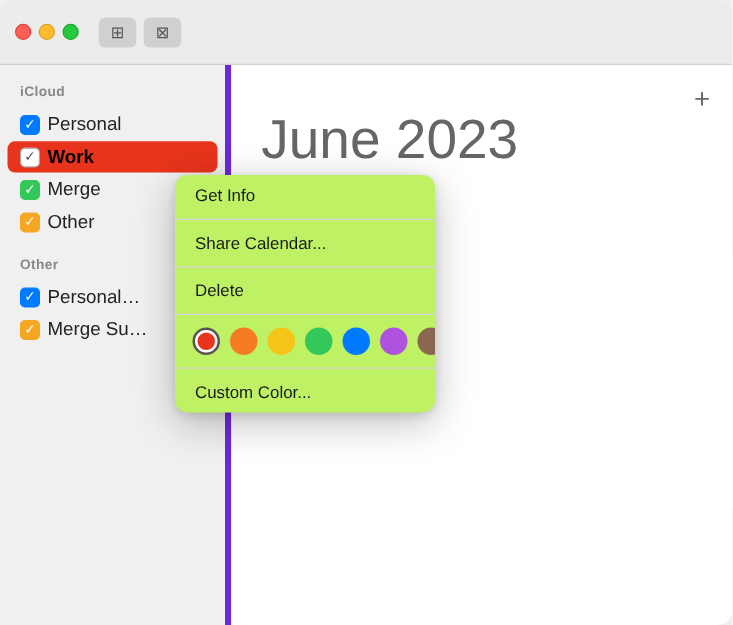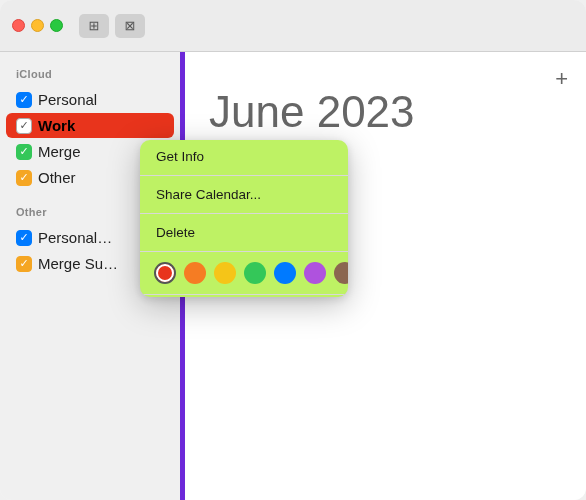--- a/index.html
+++ b/index.html
@@ -314,14 +314,17 @@
     <div class="color-swatches">
       <div class="color-swatch swatch-red selected-swatch"></div>
       <div class="color-swatch swatch-orange"></div>
       <div class="color-swatch swatch-yellow"></div>
       <div class="color-swatch swatch-green"></div>
       <div class="color-swatch swatch-blue"></div>
       <div class="color-swatch swatch-purple"></div>
       <div class="color-swatch swatch-brown"></div>
     </div>
     <div class="menu-divider"></div>
+    <div class="menu-item">
+      <span>Custom Color...</span>
+    </div>
   </div>
 </div>
 
 </body></html>

